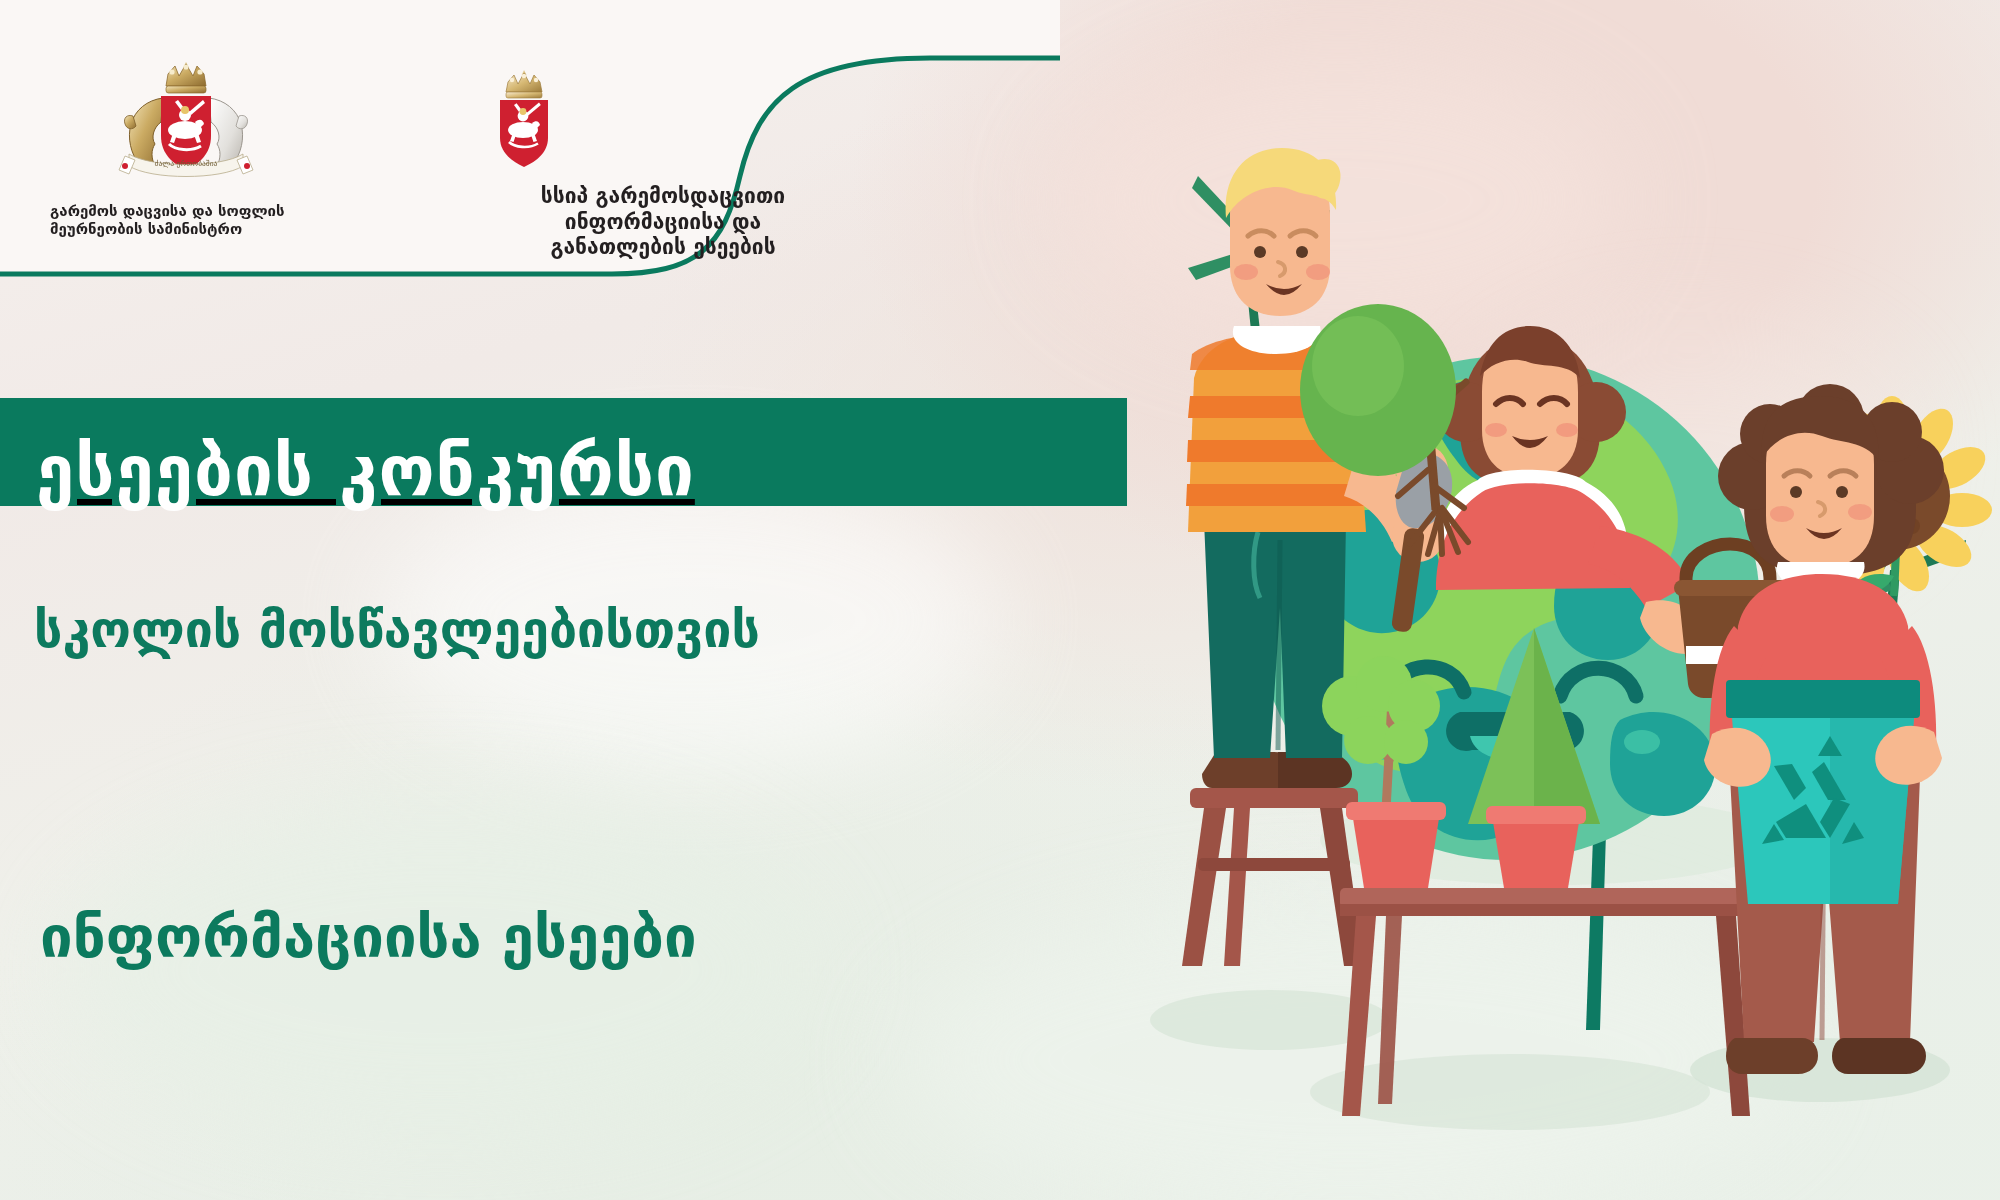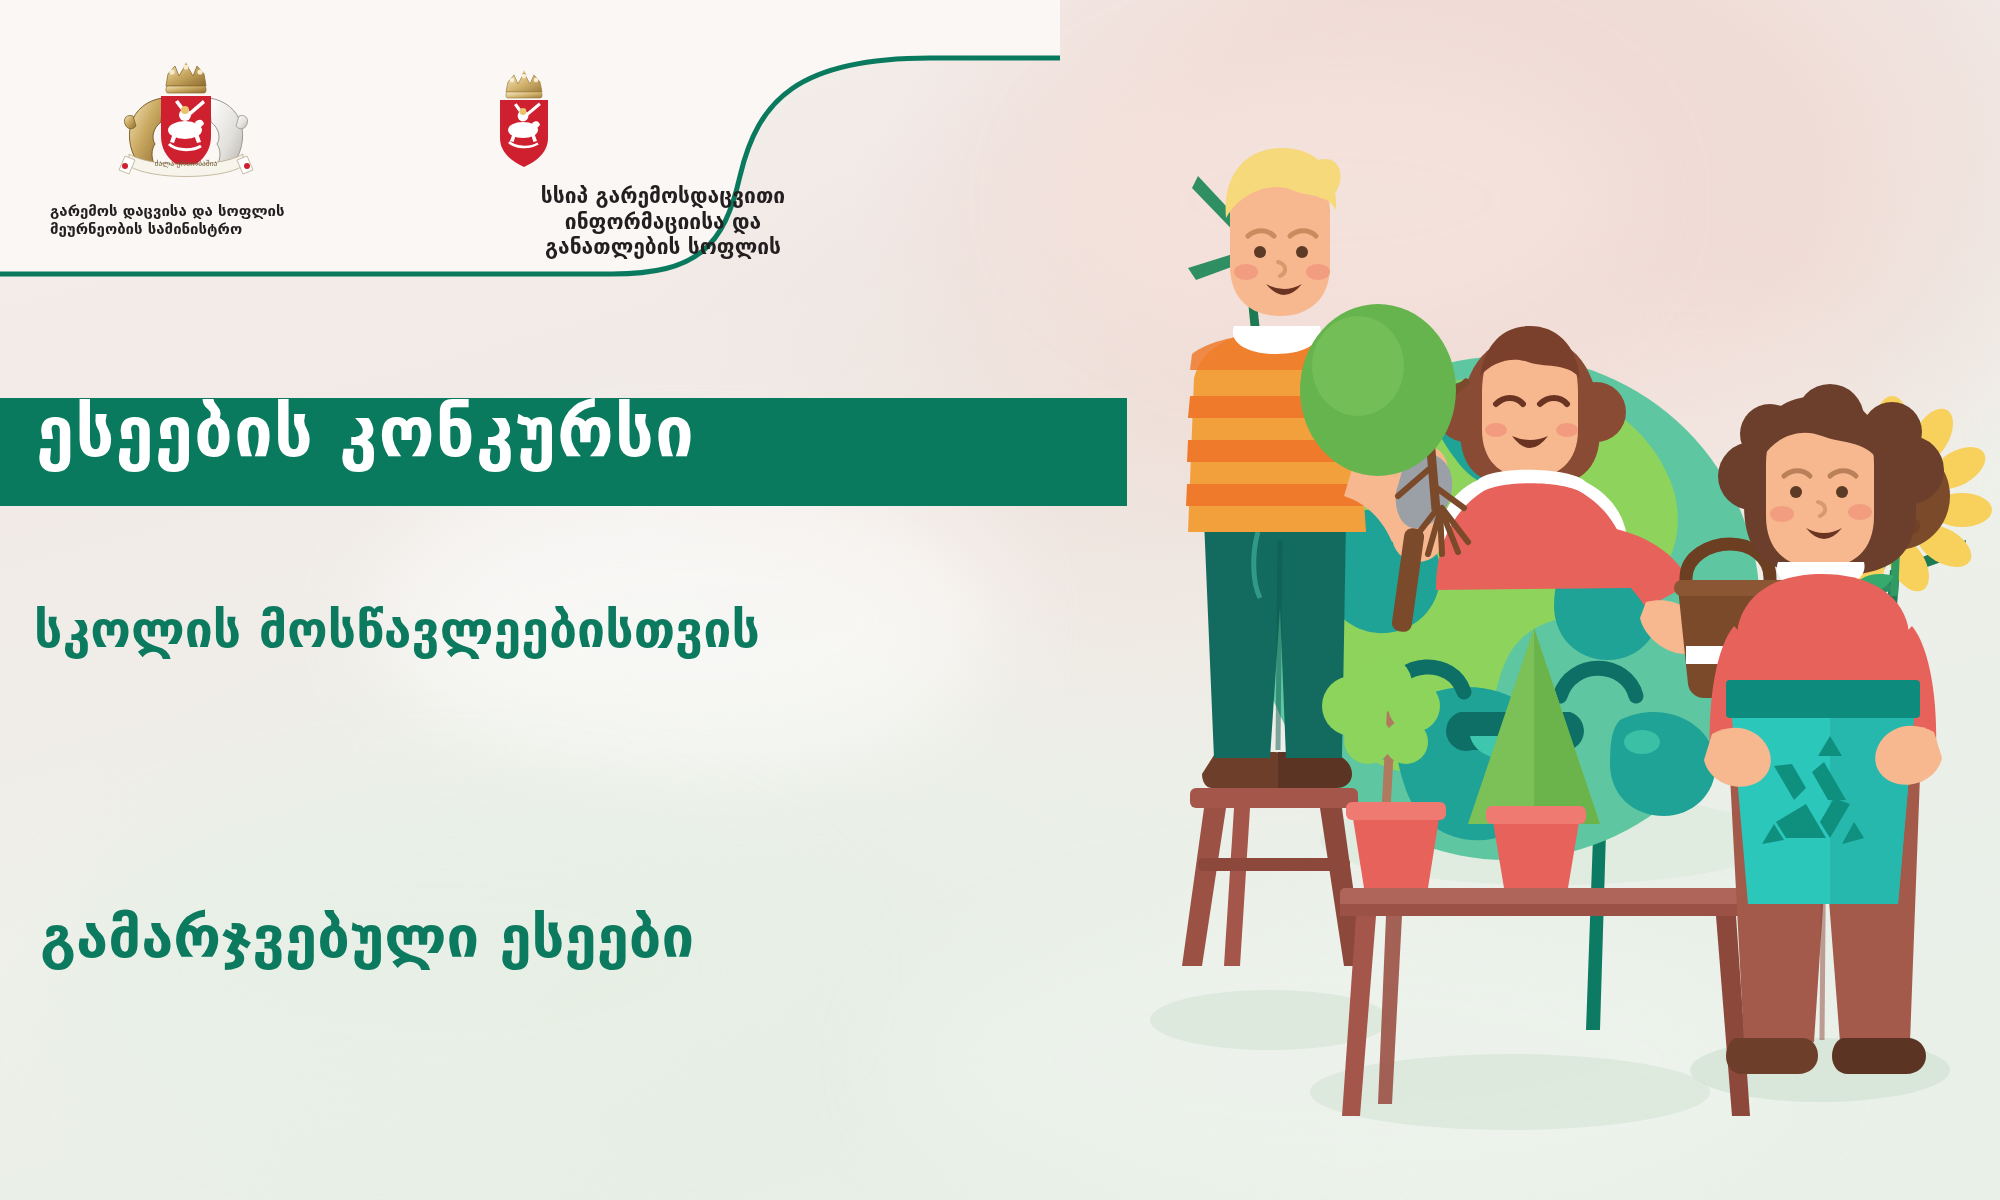--- a/index.html
+++ b/index.html
@@ -39,21 +39,21 @@
   .logo-cap{
     margin-top:12px;color:#231f20;font-weight:700;line-height:1.22;
     font-family:"DejaVu Sans","Liberation Sans",sans-serif;
   }
   .logo-gov .logo-cap{font-size:15px;text-align:left;padding-left:14px;}
   .logo-ctr .logo-cap{font-size:21px;text-align:center;padding-left:6px;}
 
   
   .title-banner{
     position:absolute;left:0;top:398px;width:1127px;height:108px;
-    background:#0a7a5e;display:flex;align-items:flex-start;
+    background:#0a7a5e;display:flex;align-items:flex-end;text-decoration:underline;
   }
   .title-banner .txt{
     color:#ffffff;font-size:69px;font-weight:700;letter-spacing:1px;
     padding-left:36px;white-space:nowrap;line-height:1;
   }
 
   
   .subtitle{position:absolute;left:34px;top:598px;width:1180px;color:#0c7a5e;}
   .subtitle .ln{font-size:50px;font-weight:700;line-height:1.28;white-space:nowrap;}
 
@@ -169,36 +169,36 @@
             <path d="M31 44 l-5 -7 2.6 -1.8 5.2 7z"></path>
             <path d="M38.5 45 l12.5 -10.5 1.8 2.6 -12.5 10.5z"></path>
           </g>
           <ellipse cx="35" cy="43.5" rx="3.4" ry="3.4" fill="#e8c56a"></ellipse>
           <path d="M21 74 c5.5 5.5 20 7 29 1.5" stroke="#ffffff" stroke-width="2.6" fill="none"></path>
         </svg>
       </div>
       <div class="logo-cap">
         <div>სსიპ გარემოსდაცვითი</div>
         <div>ინფორმაციისა და</div>
-        <div>განათლების სოფლის</div>
+        <div>განათლების ესეების</div>
       </div>
     </div>
 
   </div>
 
   <div class="title-banner">
     <span class="txt">ესეების კონკურსი</span>
   </div>
 
   <div class="subtitle">
     <div class="ln">სკოლის მოსწავლეებისთვის</div>
   </div>
 
   <div class="bottom-heading">
-    <div class="txt">გამარჯვებული ესეები</div>
+    <div class="txt">ინფორმაციისა ესეები</div>
   </div>
 
   <div class="illus">
     <svg width="870" height="1060" viewBox="0 0 870 1060" xmlns="http://www.w3.org/2000/svg">
 
       <ellipse cx="140" cy="880" rx="120" ry="30" fill="#d8e6d8" opacity=".75"></ellipse>
       <ellipse cx="380" cy="952" rx="200" ry="38" fill="#d8e6d8" opacity=".7"></ellipse>
       <ellipse cx="690" cy="930" rx="130" ry="32" fill="#d4e3d6" opacity=".8"></ellipse>
       <ellipse cx="420" cy="700" rx="230" ry="45" fill="#dbe9da" opacity=".6"></ellipse>
 

